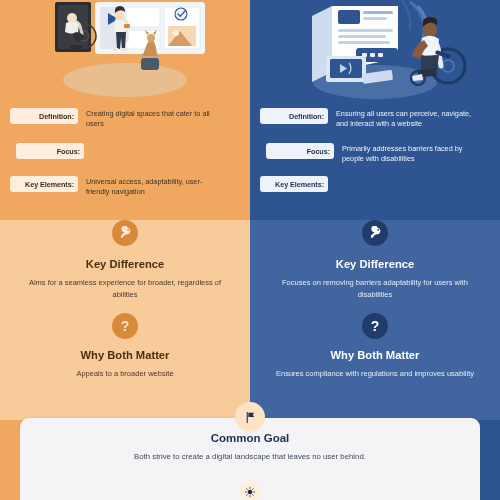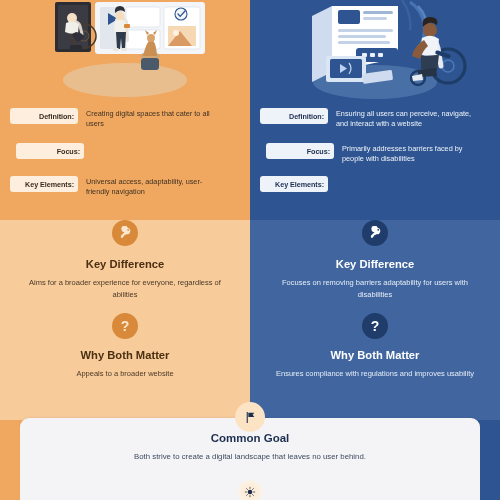--- a/index.html
+++ b/index.html
@@ -174,21 +174,21 @@
       </div>
     </div>
 
     <div class="badge key">
       <svg width="14" height="14" viewBox="0 0 24 24" fill="#fbe7cf">
         <path d="M16.5 3a5.5 5.5 0 1 0-5.2 7.3L5 16.6V20h3.4v-2.2h2.2v-2.2h2.1l1.5-1.5A5.5 5.5 0 0 0 16.5 3zm1 5.2a1.6 1.6 0 1 1 0-3.2 1.6 1.6 0 0 1 0 3.2z"></path>
       </svg>
     </div>
     <div class="block keydiff">
       <h3>Key Difference</h3>
-      <p>Aims for a broader experience for everyone, regardless of abilities</p>
+      <p>Aims for a seamless experience for broader, regardless of abilities</p>
     </div>
 
     <div class="badge q">
       <span class="q-glyph">?</span>
     </div>
     <div class="block whyboth">
       <h3>Why Both Matter</h3>
       <p>Appeals to a broader website</p>
     </div>
   </div>

